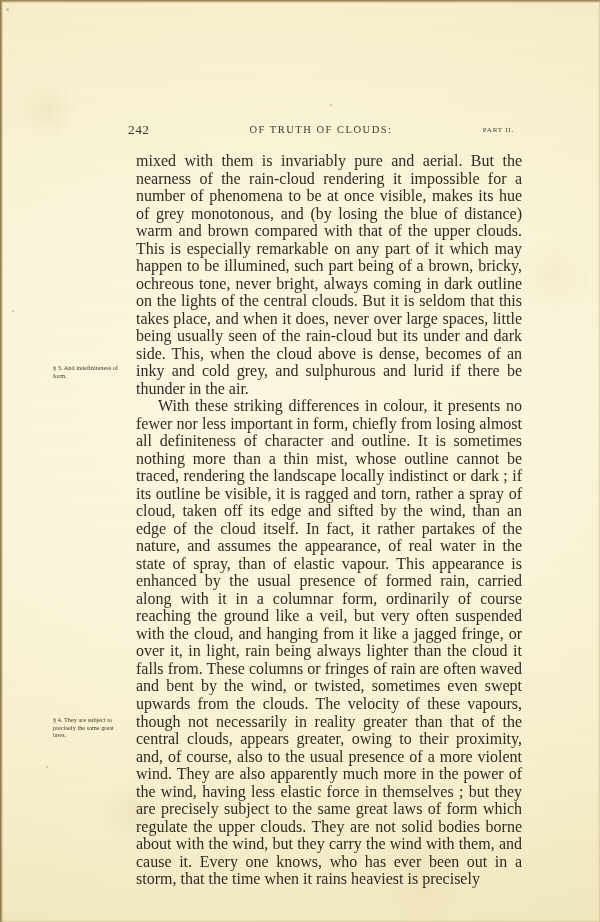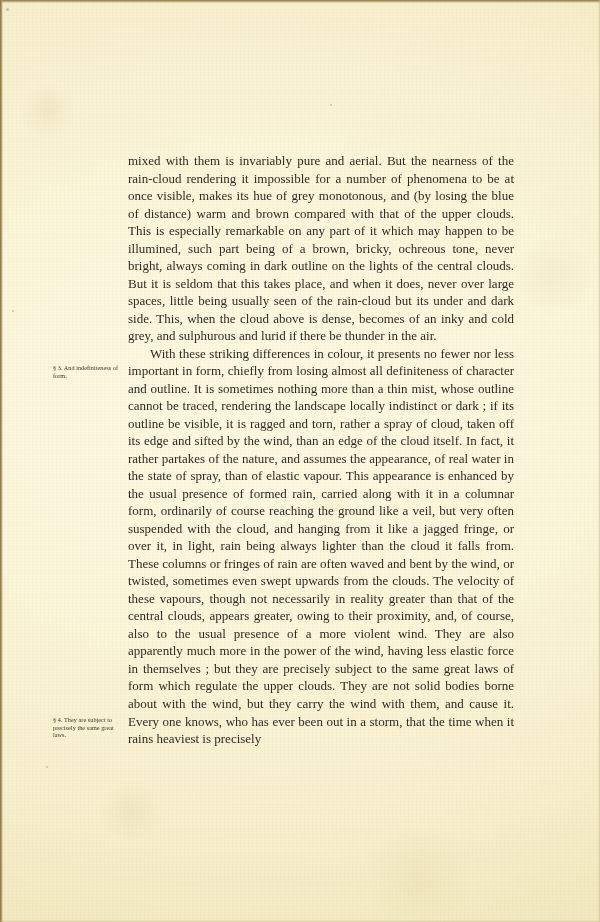--- a/index.html
+++ b/index.html
@@ -117,25 +117,25 @@
     right: 0;
     top: 4px;
     font-size: 7px;
     letter-spacing: 0.8px;
     color: #45403a;
   }
 
   
   .text-column {
     position: absolute;
-    left: 128px;
+    left: 136px;
     top: 152px;
     width: 386px;
     color: #2f2b25;
-    font-size: 13px;
+    font-size: 16px;
     line-height: 17.52px;
     text-align: justify;
     text-justify: inter-word;
   }
   .para {
     margin: 0;
     text-indent: 22px;
     text-align: justify;
   }
   .para.first {
@@ -175,20 +175,25 @@
   <div class="edge-top"></div>
   <div class="edge-left"></div>
   <div class="edge-right"></div>
   <div class="edge-bottom"></div>
 
   <div class="speck" style="left:6px; top:8px; width:3px; height:3px;"></div>
   <div class="speck" style="left:12px; top:310px; width:2px; height:2px;"></div>
   <div class="speck" style="left:46px; top:766px; width:2px; height:2px;"></div>
   <div class="speck" style="left:330px; top:104px; width:2px; height:2px;"></div>
 
+  <div class="running-head">
+    <span class="rh-folio">242</span>
+    <span class="rh-title">OF TRUTH OF CLOUDS:</span>
+    <span class="rh-part">PART II.</span>
+  </div>
 
   <div class="side-note" id="side-note-1">§ 3. And indefiniteness of form.</div>
   <div class="side-note" id="side-note-2">§ 4. They are subject to precisely the same great laws.</div>
 
   <div class="text-column">
     <p class="para first">mixed with them is invariably pure and aerial.  But the nearness of the rain-cloud rendering it impossible for a number of phenomena to be at once visible, makes its hue of grey monotonous, and (by losing the blue of distance) warm and brown compared with that of the upper clouds.  This is especially remarkable on any part of it which may happen to be illumined, such part being of a brown, bricky, ochreous tone, never bright, always coming in dark outline on the lights of the central clouds.  But it is seldom that this takes place, and when it does, never over large spaces, little being usually seen of the rain-cloud but its under and dark side.  This, when the cloud above is dense, becomes of an inky and cold grey, and sulphurous and lurid if there be thunder in the air.</p>
     <p class="para">With these striking differences in colour, it presents no fewer nor less important in form, chiefly from losing almost all definiteness of character and outline.  It is sometimes nothing more than a thin mist, whose outline cannot be traced, rendering the landscape locally indistinct or dark ; if its outline be visible, it is ragged and torn, rather a spray of cloud, taken off its edge and sifted by the wind, than an edge of the cloud itself.  In fact, it rather partakes of the nature, and assumes the appearance, of real water in the state of spray, than of elastic vapour.  This appearance is enhanced by the usual presence of formed rain, carried along with it in a columnar form, ordinarily of course reaching the ground like a veil, but very often suspended with the cloud, and hanging from it like a jagged fringe, or over it, in light, rain being always lighter than the cloud it falls from.  These columns or fringes of rain are often waved and bent by the wind, or twisted, sometimes even swept upwards from the clouds.  The velocity of these vapours, though not necessarily in reality greater than that of the central clouds, appears greater, owing to their proximity, and, of course, also to the usual presence of a more violent wind.  They are also apparently much more in the power of the wind, having less elastic force in themselves ; but they are precisely subject to the same great laws of form which regulate the upper clouds.  They are not solid bodies borne about with the wind, but they carry the wind with them, and cause it.  Every one knows, who has ever been out in a storm, that the time when it rains heaviest is precisely</p>
   </div>
 
 </div>

